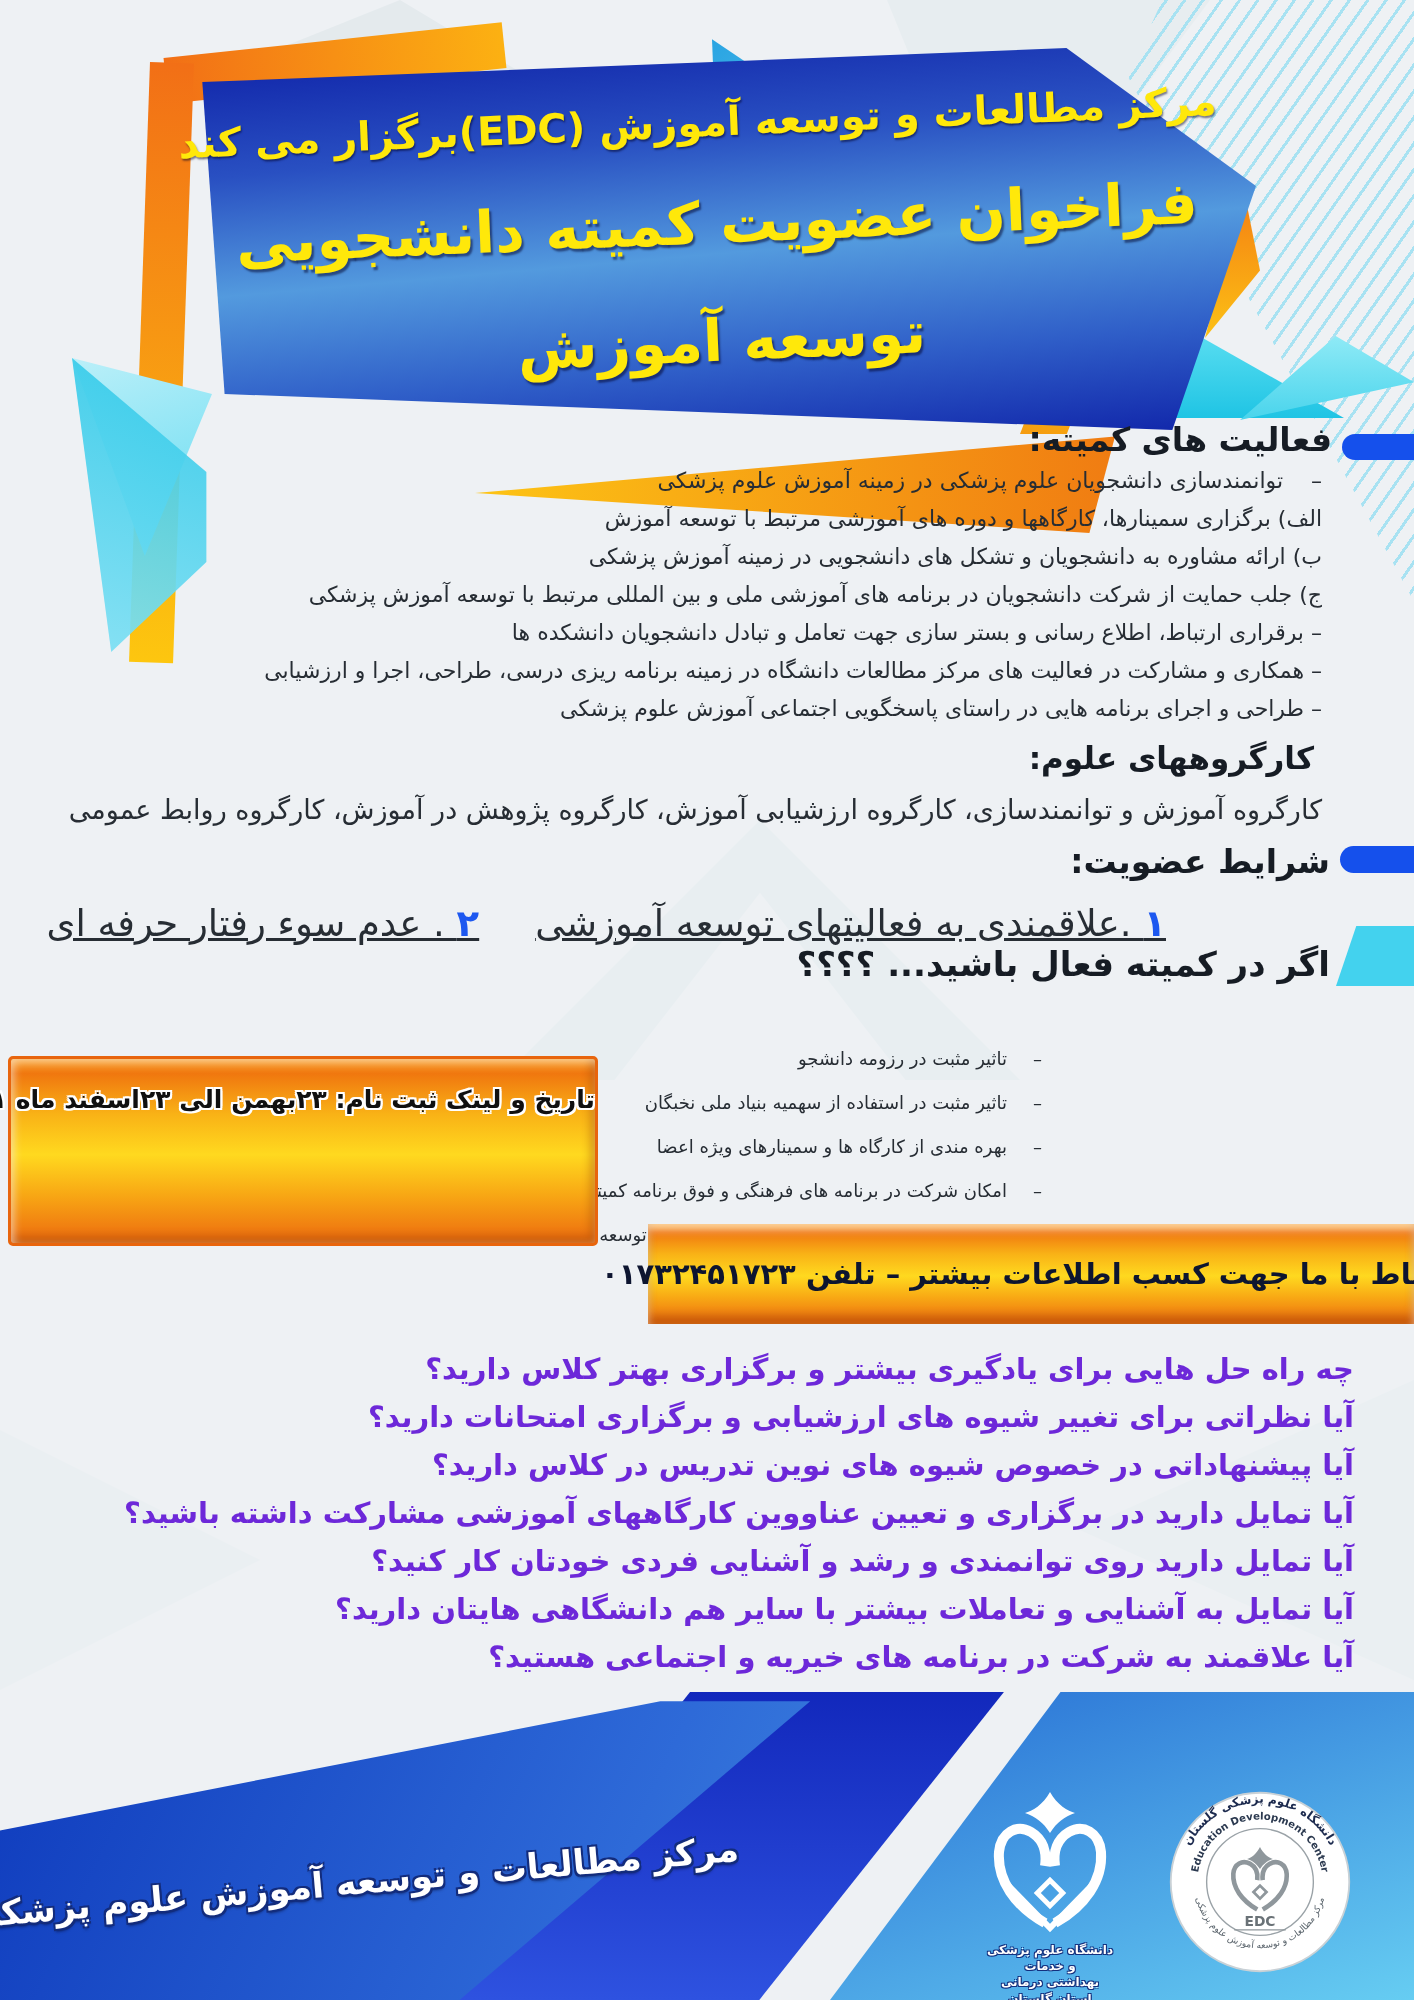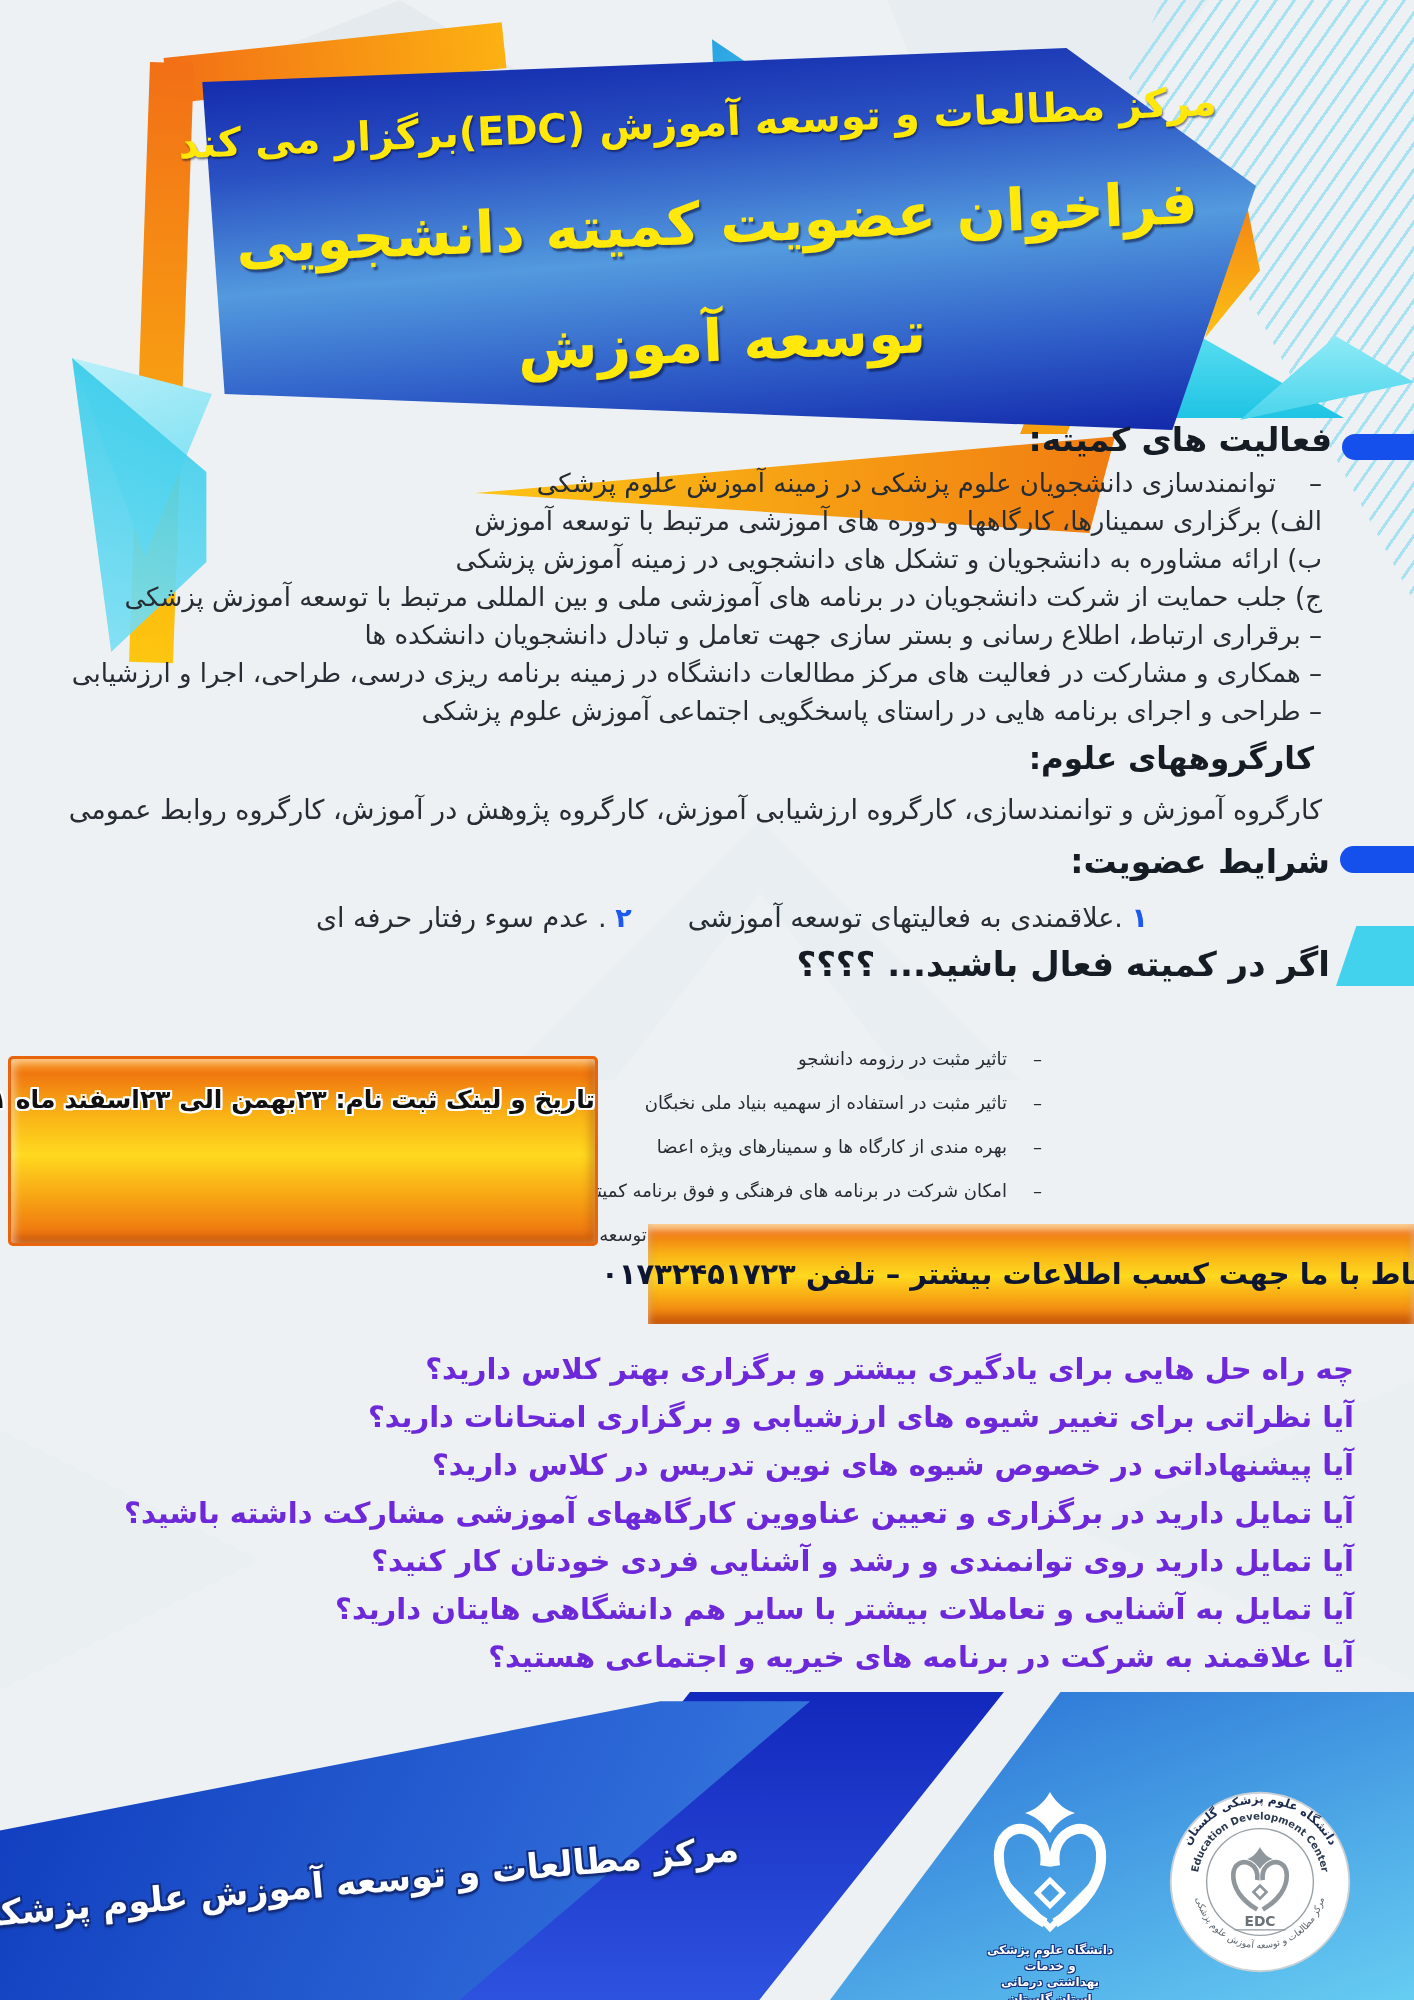--- a/index.html
+++ b/index.html
@@ -68,24 +68,24 @@
   .bar-blue2{left:1340px;top:846px;width:74px;height:27px;background:#1550ec;border-radius:14px 0 0 14px;}
   .cyan-para{left:1336px;top:926px;width:78px;height:60px;background:#43d2ee;
        clip-path:polygon(26% 0,100% 0,100% 100%,0 100%);}
   
   .rtl{direction:rtl;}
   .h-sec{position:absolute;font-weight:bold;color:#161c24;white-space:nowrap;z-index:3;}
   .h1{right:82px;top:420px;font-size:33px;}
   .h2{right:100px;top:740px;font-size:31px;}
   .h3{right:84px;top:842px;font-size:33px;}
   .h4{right:84px;top:944px;font-size:34px;text-align:center;}
-  .line{position:absolute;color:#272d34;font-size:26px;white-space:nowrap;z-index:3;}
+  .line{position:absolute;color:#272d34;font-size:22px;white-space:nowrap;z-index:3;}
   .act{right:92px;}
   .wg-line{right:92px;top:794px;font-size:27px;}
-  .cond{right:266px;top:902px;font-size:27px;}
+  .cond{right:248px;top:902px;font-size:37px;text-decoration:underline;}
   .cond .num{color:#1d58f0;font-weight:bold;}
   .cond .gap{display:inline-block;width:56px;}
   .benefit{right:372px;font-size:18px;margin-top:48px;}
   .benefit .dash{margin-left:26px;}
   .q{position:absolute;right:60px;font-size:29px;font-weight:bold;color:#6d28d9;
      white-space:nowrap;z-index:3;}
   
   .orange-grad{background:linear-gradient(180deg,#f9a12b 0%,#f0770f 8%,#f9b216 30%,#ffd91f 52%,#f8a714 74%,#ee7410 96%);}
   .reg-box{left:8px;top:1056px;width:584px;height:184px;border:3px solid #e8650d;border-radius:5px;
        box-shadow:inset 3px 3px 8px rgba(255,255,255,.55),inset -4px -6px 10px rgba(150,60,0,.45);

